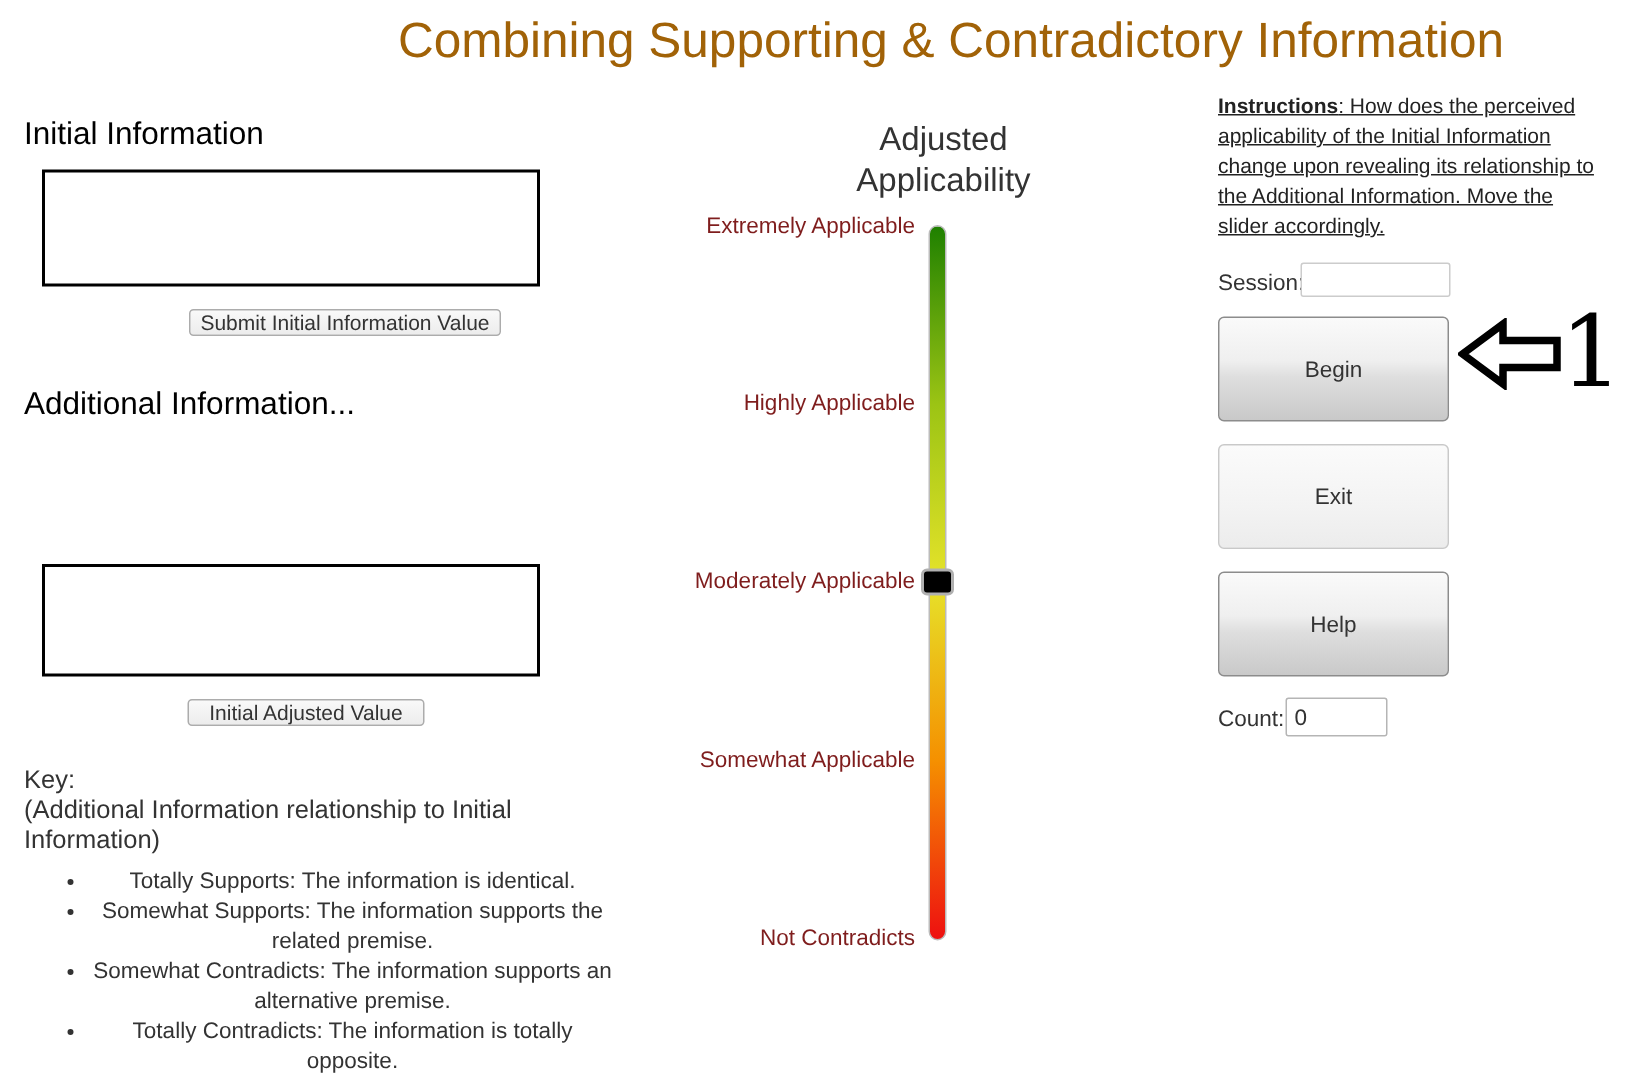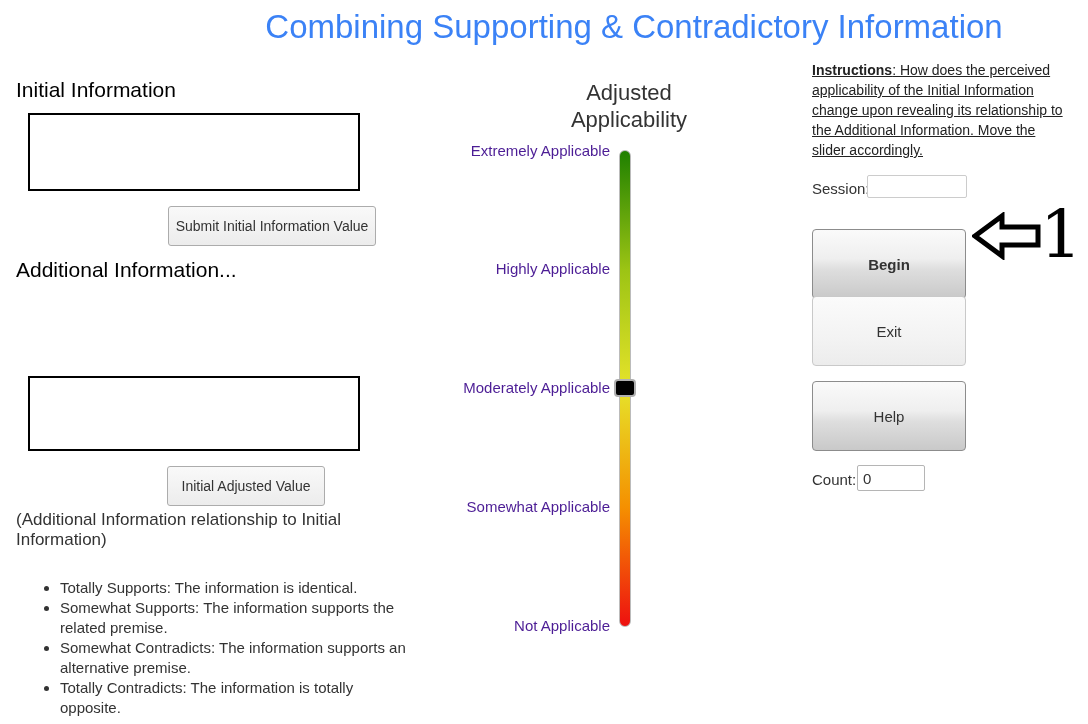--- a/index.html
+++ b/index.html
@@ -2,52 +2,52 @@
 <html><head>
 <meta charset="utf-8">
 <style>
   * { margin: 0; padding: 0; box-sizing: border-box; }
   html, body { background: #ffffff; }
   body { font-family: "Liberation Sans", sans-serif; color: #333; }
   #app { position: relative; width: 1088px; height: 724px; overflow: hidden; background: #fff; }
 
   .page-title {
     position: absolute; left: 180px; top: 8px; width: 908px;
-    text-align: center; font-size: 33px; color: #3b82f6; white-space: nowrap;
+    text-align: center; font-size: 33px; color: #a16207; white-space: nowrap;
   }
 
   
   .h-section { position: absolute; font-size: 21px; color: #000000; }
   .initial-heading { left: 16px; top: 78px; }
   .additional-heading { left: 16px; top: 258px; }
 
   .info-box { position: absolute; border: 2px solid #000; background: #fff; }
   .initial-box { left: 28px; top: 113px; width: 332px; height: 78px; }
   .additional-box { left: 28px; top: 376px; width: 332px; height: 75px; }
 
   .submit-btn {
-    position: absolute; height: 40px; font-size: 14px; color: #333;
+    position: absolute; height: 18px; font-size: 14px; color: #333;
     font-family: "Liberation Sans", sans-serif;
     background: linear-gradient(to bottom, #f9f9f9, #ececec);
-    border: 1px solid #acacac; border-radius: 3px; cursor: pointer; margin-left: 42px;
+    border: 1px solid #acacac; border-radius: 3px; cursor: pointer;
   }
   .submit-initial { left: 126px; top: 206px; width: 208px; }
   .submit-adjusted { left: 125px; top: 466px; width: 158px; }
 
   .key-block { position: absolute; left: 16px; top: 510px; width: 385px; font-size: 17px; line-height: 20px; color: #333; }
-  .key-list { position: absolute; left: 42px; top: 578px; width: 368px; }
+  .key-list { position: absolute; left: 42px; top: 578px; width: 368px; text-align: center; }
   .key-list li { font-size: 15px; line-height: 20px; color: #333; margin-left: 18px; }
 
   
   .slider-heading {
     position: absolute; left: 549px; top: 79px; width: 160px;
     text-align: center; font-size: 22px; line-height: 27px; color: #333;
   }
   .slider-label {
-    position: absolute; right: 478px; font-size: 15px; color: #4c1d95; white-space: nowrap;
+    position: absolute; right: 478px; font-size: 15px; color: #7f1d1d; white-space: nowrap;
   }
   .sl0 { top: 142px; } .sl1 { top: 260px; } .sl2 { top: 379px; } .sl3 { top: 498px; } .sl4 { top: 617px; }
 
   .slider-track {
     position: absolute; left: 619px; top: 150px; width: 12px; height: 477px;
     border-radius: 6px; border: 1px solid #bbb;
     background: linear-gradient(to bottom, #1f8000 0%, #9cc414 25%, #e6e32a 50%, #f59000 75%, #ee1010 100%);
     cursor: pointer;
   }
   .slider-handle {
@@ -79,21 +79,21 @@
     border-radius: 4px; cursor: pointer;
   }
   .btn-begin, .btn-help {
     background: linear-gradient(to bottom, #fafafa 0%, #efefef 42%, #dedede 58%, #c9c9c9 100%);
     border: 1px solid #8c8c8c;
   }
   .btn-exit {
     background: linear-gradient(to bottom, #fbfbfb 0%, #f3f3f3 60%, #ececec 100%);
     border: 1px solid #c9c9c9;
   }
-  .btn-begin { top: 229px; font-weight: bold; }
+  .btn-begin { top: 211px; }
   .btn-exit  { top: 296px; }
   .btn-help  { top: 381px; }
 
   .annotation-arrow { position: absolute; left: 972px; top: 212px; width: 70px; height: 48px; }
   .annotation-number {
     position: absolute; left: 1040px; top: 202px;
     font-family: "DejaVu Serif", serif; font-size: 66px; line-height: 66px; color: #000;
   }
 </style>
 </head>
@@ -105,35 +105,36 @@
 
   <div class="h-section initial-heading">Initial Information</div>
   <div class="info-box initial-box"></div>
   <button class="submit-btn submit-initial">Submit Initial Information Value</button>
 
   <div class="h-section additional-heading">Additional Information...</div>
   <div class="info-box additional-box"></div>
   <button class="submit-btn submit-adjusted">Initial Adjusted Value</button>
 
   <div class="key-block">
+    <div>Key:</div>
     <div>(Additional Information relationship to Initial Information)</div>
   </div>
   <ul class="key-list">
     <li>Totally Supports: The information is identical.</li>
     <li>Somewhat Supports: The information supports the related premise.</li>
     <li>Somewhat Contradicts: The information supports an alternative premise.</li>
     <li>Totally Contradicts: The information is totally opposite.</li>
   </ul>
 
   <div class="slider-heading">Adjusted Applicability</div>
   <div class="slider-label sl0">Extremely Applicable</div>
   <div class="slider-label sl1">Highly Applicable</div>
   <div class="slider-label sl2">Moderately Applicable</div>
   <div class="slider-label sl3">Somewhat Applicable</div>
-  <div class="slider-label sl4">Not Applicable</div>
+  <div class="slider-label sl4">Not Contradicts</div>
   <div class="slider-track"></div>
   <div class="slider-handle"></div>
 
   <p class="instructions"><b>Instructions</b><span>: How does the perceived applicability of the Initial Information change upon revealing its relationship to the Additional Information. Move the slider accordingly.</span></p>
 
   <label class="field-label session-label">Session:</label>
   <input class="session-input" type="text" value="" style="">
 
   <button class="big-btn btn-begin">Begin</button>
   <button class="big-btn btn-exit">Exit</button>

